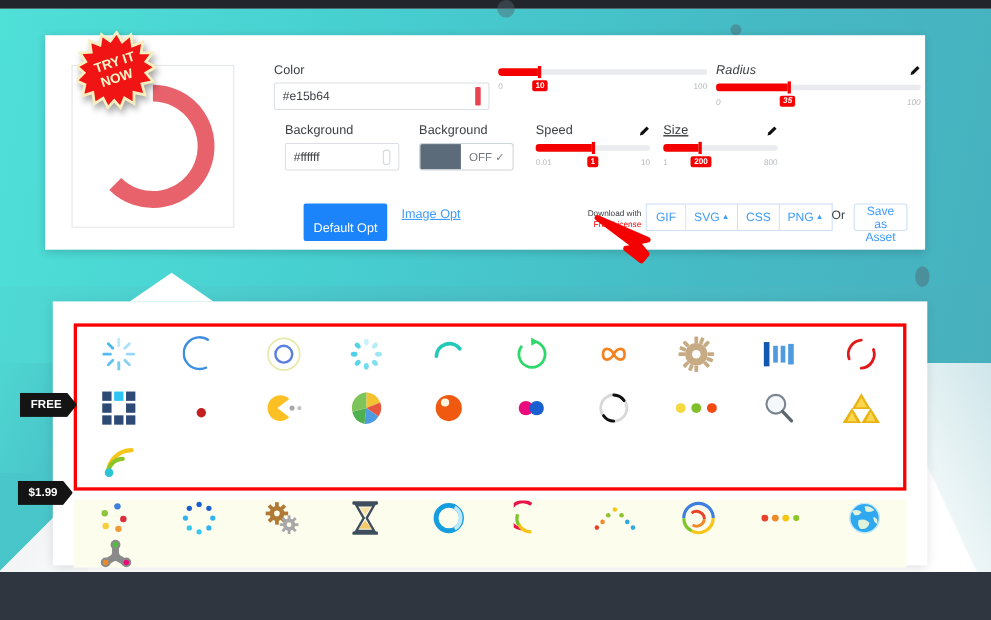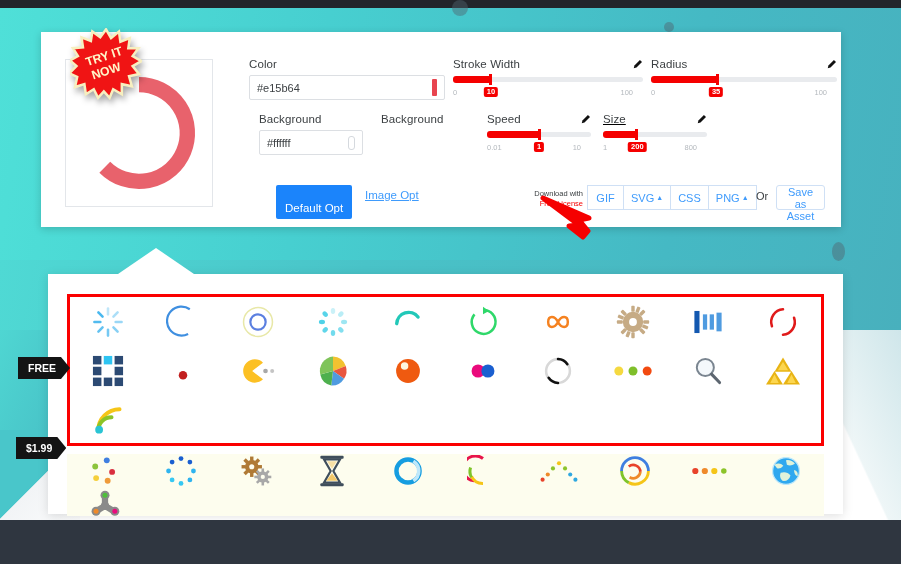--- a/index.html
+++ b/index.html
@@ -97,21 +97,21 @@
 
   
   .slider { position: relative; height: 9px; margin-top: 3px; }
   .track { position: absolute; left:0; top: 2px; width: 100%; height: 5px;
            background: #e9ebee; border-radius: 3px; }
   .fill { position: absolute; left:0; top: 1px; height: 7px;
           background: #f50000; border-radius: 3px 0 0 3px; }
   .knob { position: absolute; top: -1px; width: 3px; height: 11px; background: #f50000; }
   .scale { position: relative; height: 12px; margin-top: 3px; font-size: 7.5px; color: #b4b9be; }
   .scale .lo { position: absolute; left: 0; top: 1px; }
-  .scale .hi { position: absolute; right: 10px; top: 1px; }
+  .scale .hi { position: absolute; right: 0; top: 1px; }
   .bubble {
     position: absolute; top: 0; transform: translateX(-50%);
     background: #f50000; color: #fff; font-size: 7.5px; font-weight: bold;
     padding: 1px 3px 1.5px; border-radius: 2px; line-height: 1;
   }
 
   
   .toggle {
     width: 86px; height: 25px; border: 1px solid #cfd4d9; border-radius: 3px;
     display: flex; overflow: hidden; background: #fff;
@@ -244,40 +244,34 @@
             <span class="txt">Color</span>
           </div>
           <div class="field">
             <span class="val">#e15b64</span>
             <span class="swatch-bar" style="background:#e8444f;"></span>
           </div>
         </div>
         <div style="width:8px;"></div>
 
         <div style="width:190px;">
-          <div class="ctl-label">
-            <span class="txt">Stroke Width</span>
-            <svg class="pencil" viewBox="0 0 16 16">
-              <path d="M11.5 1.5l3 3-8 8-4 1 1-4z" fill="#111"></path>
-            </svg>
-          </div>
           <div class="slider">
             <div class="track"></div>
             <div class="fill" style="width:19%"></div>
             <div class="knob" style="left:19%"></div>
           </div>
           <div class="scale">
             <span class="lo">0</span>
             <span class="bubble" style="left:20%">10</span>
             <span class="hi">100</span>
           </div>
         </div>
         <div style="width:8px;"></div>
 
-        <div style="width:186px;">
+        <div style="width:186px;font-style:italic;">
           <div class="ctl-label">
             <span class="txt">Radius</span>
             <svg class="pencil" viewBox="0 0 16 16">
               <path d="M11.5 1.5l3 3-8 8-4 1 1-4z" fill="#111"></path>
             </svg>
           </div>
           <div class="slider">
             <div class="track"></div>
             <div class="fill" style="width:35%"></div>
             <div class="knob" style="left:35%"></div>
@@ -301,20 +295,27 @@
           <div class="field">
             <span class="val">#ffffff</span>
             <span class="pipe-ghost"></span>
           </div>
         </div>
         <div style="width:18px;"></div>
 
         <div style="width:88px;">
           <div class="ctl-label">
             <span class="txt">Background</span>
+          </div>
+          <div class="toggle">
+            <div class="left"></div>
+            <div class="right">
+              <span>OFF</span>
+              <span class="check">✓</span>
+            </div>
           </div>
         </div>
         <div style="width:18px;"></div>
 
         <div style="width:104px;text-align:center;">
           <div class="ctl-label">
             <span class="txt">Speed</span>
             <svg class="pencil" viewBox="0 0 16 16">
               <path d="M11.5 1.5l3 3-8 8-4 1 1-4z" fill="#111"></path>
             </svg>

